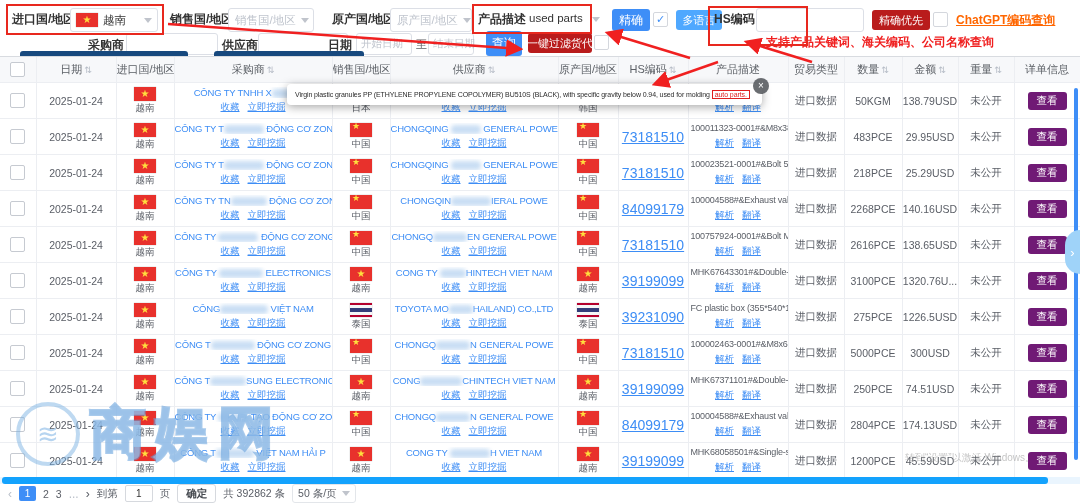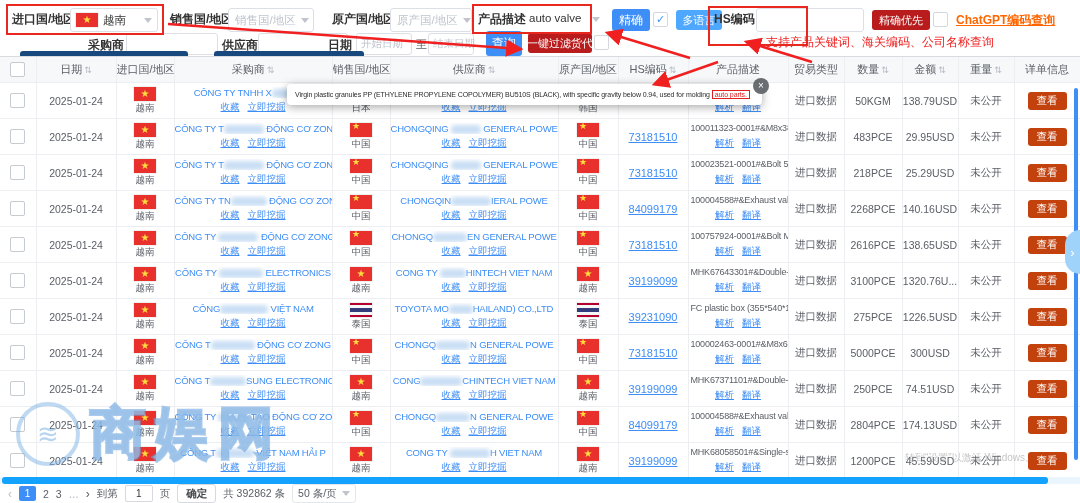--- a/index.html
+++ b/index.html
@@ -39,21 +39,21 @@
     text-decoration:underline;white-space:nowrap;cursor:pointer;}
   #lbl-buyer{left:88px;top:38px;}   #inp-buyer{left:126px;top:33px;width:92px;height:22px;}
   #lbl-supplier{left:222px;top:38px;} #inp-supplier{left:258px;top:33px;width:90px;height:22px;}
   #lbl-date{left:328px;top:38px;}
   #inp-start{left:356px;top:33px;width:56px;height:22px;font-size:10.5px;padding:0 4px;}
   #lbl-to{left:416px;top:37px;font-weight:normal;font-size:11px;color:#606266;}
   #inp-end{left:428px;top:33px;width:46px;height:22px;font-size:10.5px;padding:0 4px;}
   #btn-search{left:486px;top:31px;width:36px;height:25px;}
   #btn-forwarder{left:528px;top:33px;width:64px;height:20px;font-size:11px;}
   #chk-forwarder{left:594px;top:35px;}
-  #txt-annotation{position:absolute;left:766px;top:34px;color:#f02020;font-size:12px;font-weight:normal;white-space:nowrap;}
+  #txt-annotation{position:absolute;left:766px;top:34px;color:#f02020;font-size:12px;font-weight:bold;white-space:nowrap;}
   .darkbar{position:absolute;height:5px;background:#17497e;border-radius:3px 3px 0 0;top:51px;}
   #bar1{left:20px;width:168px;} #bar2{left:214px;width:150px;}
   
   .redbox{position:absolute;border:2px solid #e8281e;z-index:40;pointer-events:none;}
   #rb-import{left:6px;top:4px;width:154px;height:27px;}
   #rb-product{left:472px;top:4px;width:116px;height:26px;}
   #rb-hs{left:708px;top:6px;width:96px;height:36px;}
   #annot-svg{position:absolute;left:0;top:0;z-index:41;pointer-events:none;}
   
   .table-wrap{position:absolute;top:56px;left:0;width:1080px;height:421px;overflow:hidden;z-index:1;}
@@ -73,23 +73,23 @@
   .flag-th{background:linear-gradient(to bottom,#b5002d 0 17%,#f5f6f7 17% 33%,#333d79 33% 67%,#f5f6f7 67% 83%,#b5002d 83%);}
   .flag-jp,.flag-kr{background:#fff;border:1px solid #ddd;box-sizing:border-box;}
   .flag-jp::after{content:"";position:absolute;width:8px;height:8px;border-radius:50%;background:#d9232e;left:50%;top:50%;transform:translate(-50%,-50%);}
   .flag-kr::after{content:"";position:absolute;width:8px;height:8px;border-radius:50%;
     background:linear-gradient(to bottom,#d9232e 50%,#1a4b9b 50%);left:50%;top:50%;transform:translate(-50%,-50%);}
   .cname{font-size:9.5px;color:#5a5e66;}
   .company{color:#3d8df5;font-size:9.5px;letter-spacing:-0.2px;display:block;overflow:hidden;text-decoration:none;cursor:pointer;}
   .blur{display:inline-block;height:9px;border-radius:4px;background:#c9def4;filter:blur(2px);vertical-align:middle;}
   .rowlinks{margin-top:2px;}
   .rowlinks a{color:#3d8df5;font-size:9.5px;text-decoration:underline;margin:0 4px;cursor:pointer;}
-  .hslink{color:#3d8df5;text-decoration:underline;font-size:11px;cursor:pointer;}
+  .hslink{color:#3d8df5;text-decoration:underline;font-size:14px;cursor:pointer;}
   .ptext{font-size:9px;letter-spacing:-0.2px;color:#5a5e66;overflow:hidden;padding:0 2px;height:11px;}
-  .view-btn{display:inline-block;background:#c2410c;color:#fff;font-size:10.5px;padding:2px 9px;border-radius:3px;cursor:pointer;}
+  .view-btn{display:inline-block;background:#701a75;color:#fff;font-size:10.5px;padding:2px 9px;border-radius:3px;cursor:pointer;}
   
   .tooltip{position:absolute;left:287px;top:84px;height:21px;display:flex;align-items:center;
     background:#fff;border-radius:4px;box-shadow:0 2px 10px rgba(0,0,0,.35);padding:0 12px 0 8px;
     font-size:7px;letter-spacing:-0.1px;color:#2b2b2b;white-space:nowrap;z-index:30;}
   .tooltip .hl{color:#e02020;border:1px solid #e02020;padding:0 2px;margin-left:2px;}
   .tip-close{position:absolute;right:-7px;top:-6px;width:16px;height:16px;border-radius:50%;
     background:rgba(90,93,98,.9);color:#fff;font-size:10px;line-height:16px;text-align:center;cursor:pointer;}
   
   #vscroll{position:absolute;right:2px;top:88px;width:4px;height:372px;background:#3e8ef7;border-radius:2px;z-index:7;}
   #side-tab{position:absolute;right:0;top:230px;width:15px;height:44px;background:#9fd3f9;
@@ -138,21 +138,21 @@
     <span class="caret"></span>
   </div>
 
   <div class="flt-label" id="lbl-origin">原产国/地区</div>
   <div class="select" id="sel-origin">
     <span class="placeholder">原产国/地区</span>
     <span class="caret"></span>
   </div>
 
   <div class="flt-label" id="lbl-product">产品描述</div>
-  <div id="val-product">auto valve</div>
+  <div id="val-product">used parts</div>
   <div class="caret" id="caret-product"></div>
 
   <div class="btn" id="btn-exact">精确</div>
   <div class="chk" id="chk-exact">✓</div>
   <div class="btn btn-lblue" id="btn-multilang">多语言</div>
 
   <div class="flt-label" id="lbl-hs">HS编码</div>
   <div class="input" id="inp-hs"></div>
 
   <div class="btn btn-gray" id="btn-exactfirst">精确优先</div>

